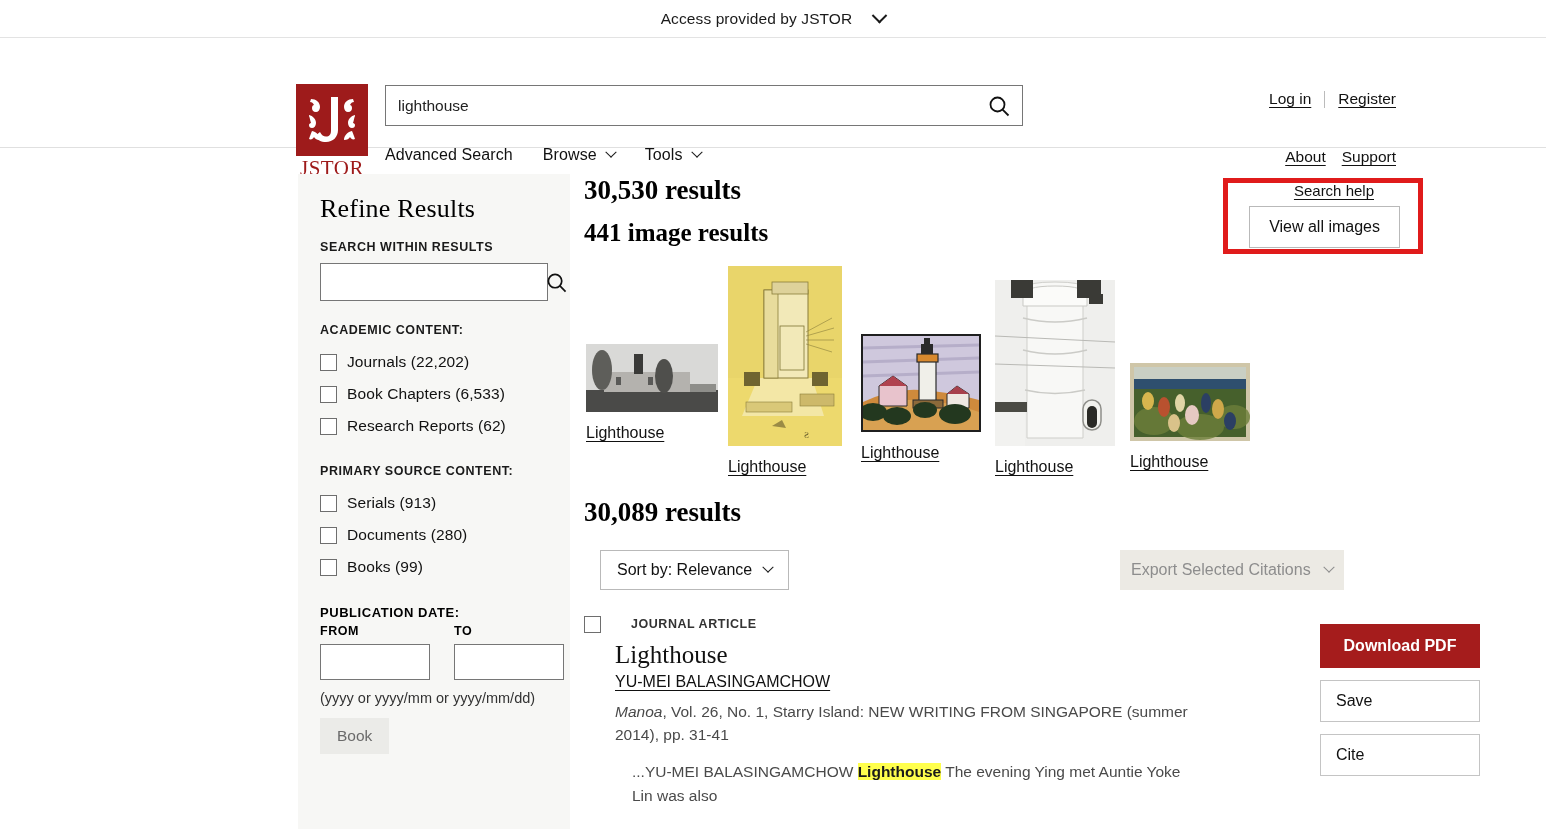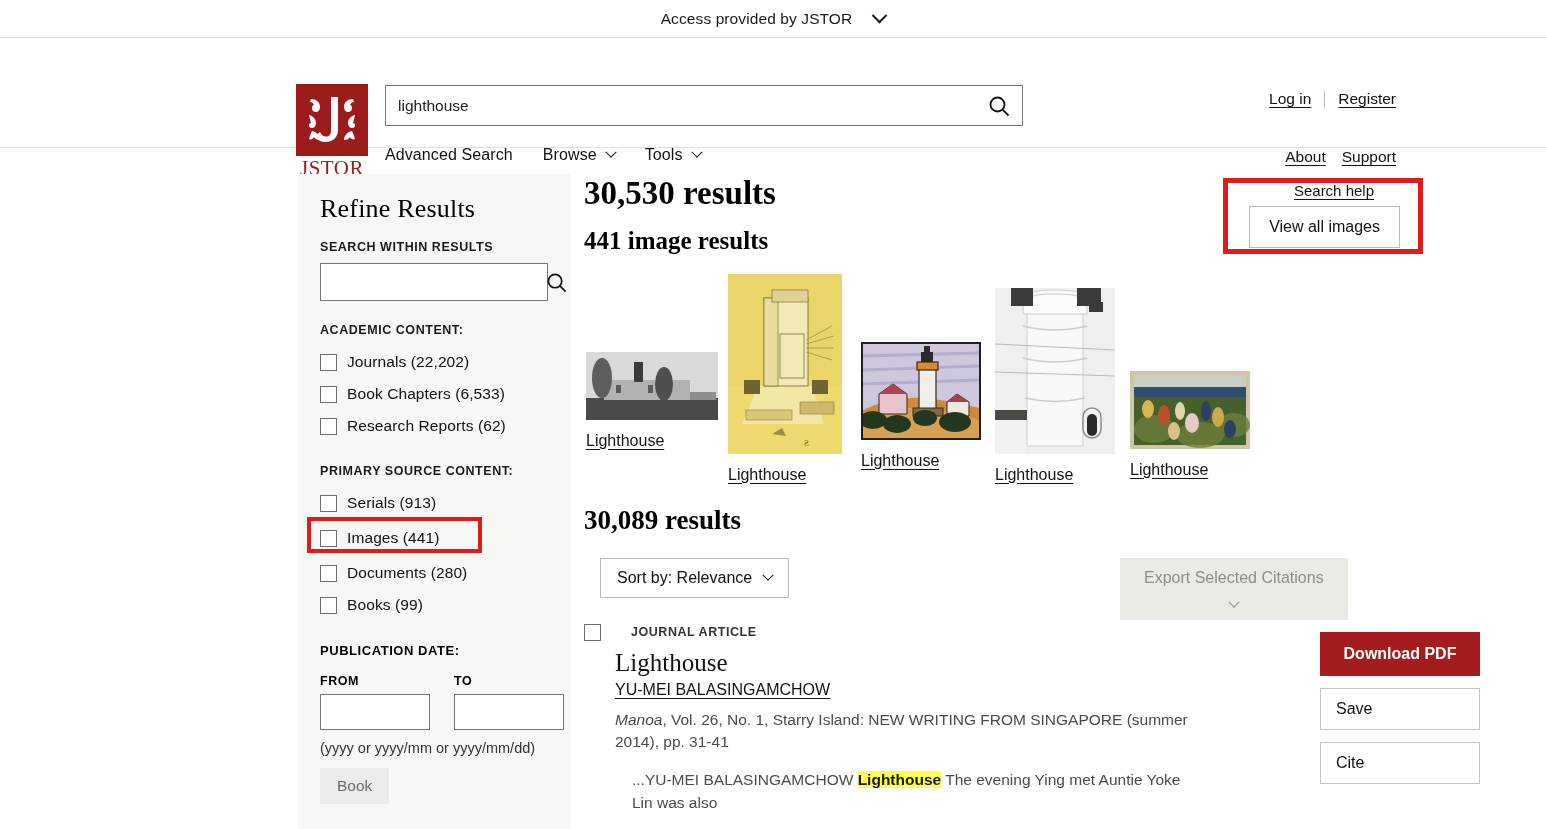--- a/index.html
+++ b/index.html
@@ -154,21 +154,21 @@
     border: 1px solid #6e6e6e; background: #fff;
     flex: none;
   }
   .facet-text { font-size: 15.5px; color: #111; letter-spacing: .1px; }
   .hl-box {
     position: absolute;
     border: 4px solid #e01b1b;
     pointer-events: none;
   }
   .date-label { font-size: 13px; font-weight: bold; letter-spacing:.55px; }
-  .date-cols { display: flex; gap: 24px; margin-top: 16px; }
+  .date-cols { display: flex; gap: 24px; margin-top: 4px; }
   .date-col { width: 110px; }
   .date-col .cap { font-size: 12.5px; font-weight: bold; letter-spacing:.55px; margin-bottom: 6px;}
   .date-input {
     width: 110px; height: 36px; border: 1px solid #767676;
     background: #fff; outline: none; padding: 0 8px;
     font-family: "Liberation Sans", sans-serif; font-size: 15px;
   }
   .date-hint { font-size: 14.5px; color: #333; margin: 10px 0 12px 0; }
   .apply-btn {
     background: #ebebe8; border: 1px solid #ebebe8;
@@ -181,21 +181,21 @@
   .main {
     position: absolute; left: 584px; top: 26px; right: 120px;
   }
   .search-help {
     position: absolute; right: 52px; top: 8px;
     font-size: 15px; text-decoration: underline; text-underline-offset: 2.5px;
     cursor: pointer; color: #111;
   }
   .res-count {
     font-family: "Liberation Serif", serif;
-    font-size: 33px; margin: 0; line-height: 1.2;
+    font-size: 27px; margin: 0; line-height: 1.2;
   }
   .img-count {
     font-family: "Liberation Serif", serif;
     font-size: 25px; margin: 12px 0 0 0; line-height: 1.2;
   }
   .view-all-wrap {
     position: absolute; right: 26px; top: 32px;
   }
   .view-all-btn {
     background: #fff; border: 1px solid #b9b9b9;
@@ -235,22 +235,22 @@
     border: 1px solid #b9b9b9; background: #fff;
     font-size: 16px; font-family: "Liberation Sans", sans-serif;
     padding: 10px 16px; cursor: pointer;
     display: flex; align-items: center; gap: 12px; color:#111;
   }
   .export-btn {
     position: absolute; left: 536px; top: 0;
     border: 0; background: #eceae4;
     color: #8d8d8d;
     font-size: 16px; font-family: "Liberation Sans", sans-serif;
-    padding: 11px 24px; cursor: pointer;
-    display: flex; align-items: center; gap: 14px; flex-direction: column;
+    padding: 11px 11px; cursor: pointer;
+    display: flex; align-items: center; gap: 14px;
   }
   .chev-g {
     width: 8px; height: 8px;
     border-right: 1.8px solid #8d8d8d;
     border-bottom: 1.8px solid #8d8d8d;
     transform: rotate(45deg) translate(-2px,-2px);
     display:inline-block;
   }
 
   .result-item {
@@ -394,25 +394,20 @@
         <span class="cbx"></span>
         <span class="facet-text">Research Reports (62)</span>
       </div>
     </div>
 
     <div class="facet-group">
       <div class="facet-label">PRIMARY SOURCE CONTENT:</div>
       <div class="facet-row">
         <span class="cbx"></span>
         <span class="facet-text">Serials (913)</span>
-      </div>
-      <div class="facet-row" style="margin:3px 0;">
-        <span class="hl-box" style="left:-13px; top:-5px; width:175px; height:36px;"></span>
-        <span class="cbx"></span>
-        <span class="facet-text">Images (441)</span>
       </div>
       <div class="facet-row">
         <span class="cbx"></span>
         <span class="facet-text">Documents (280)</span>
       </div>
       <div class="facet-row">
         <span class="cbx"></span>
         <span class="facet-text">Books (99)</span>
       </div>
     </div>

